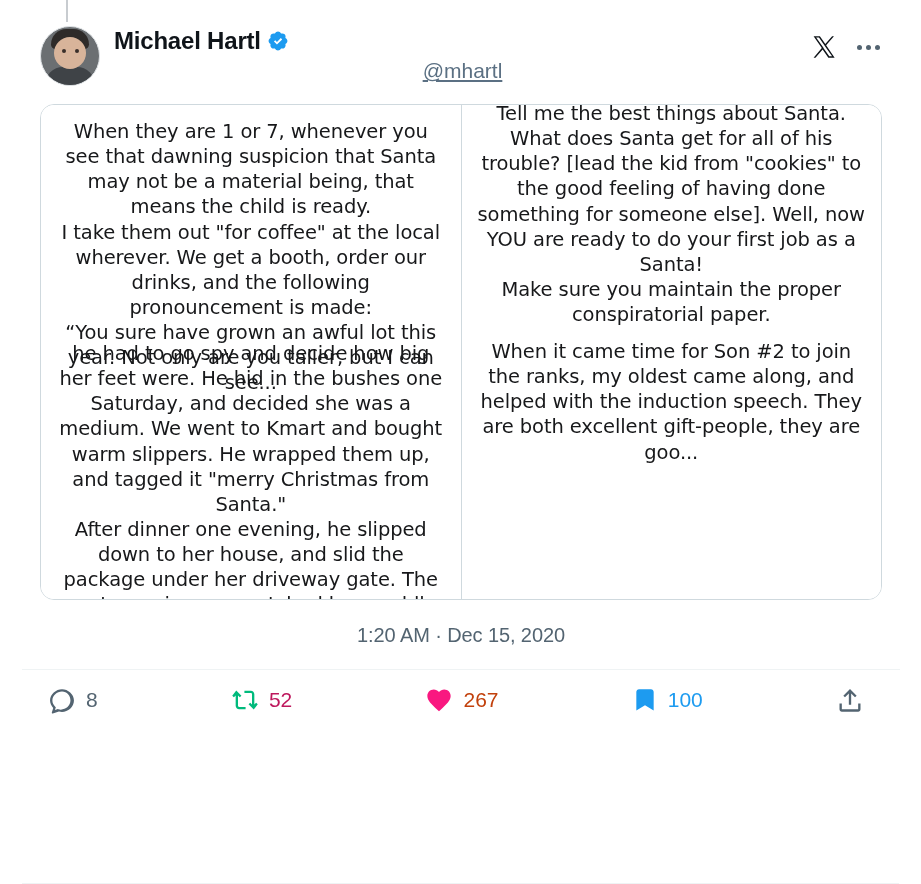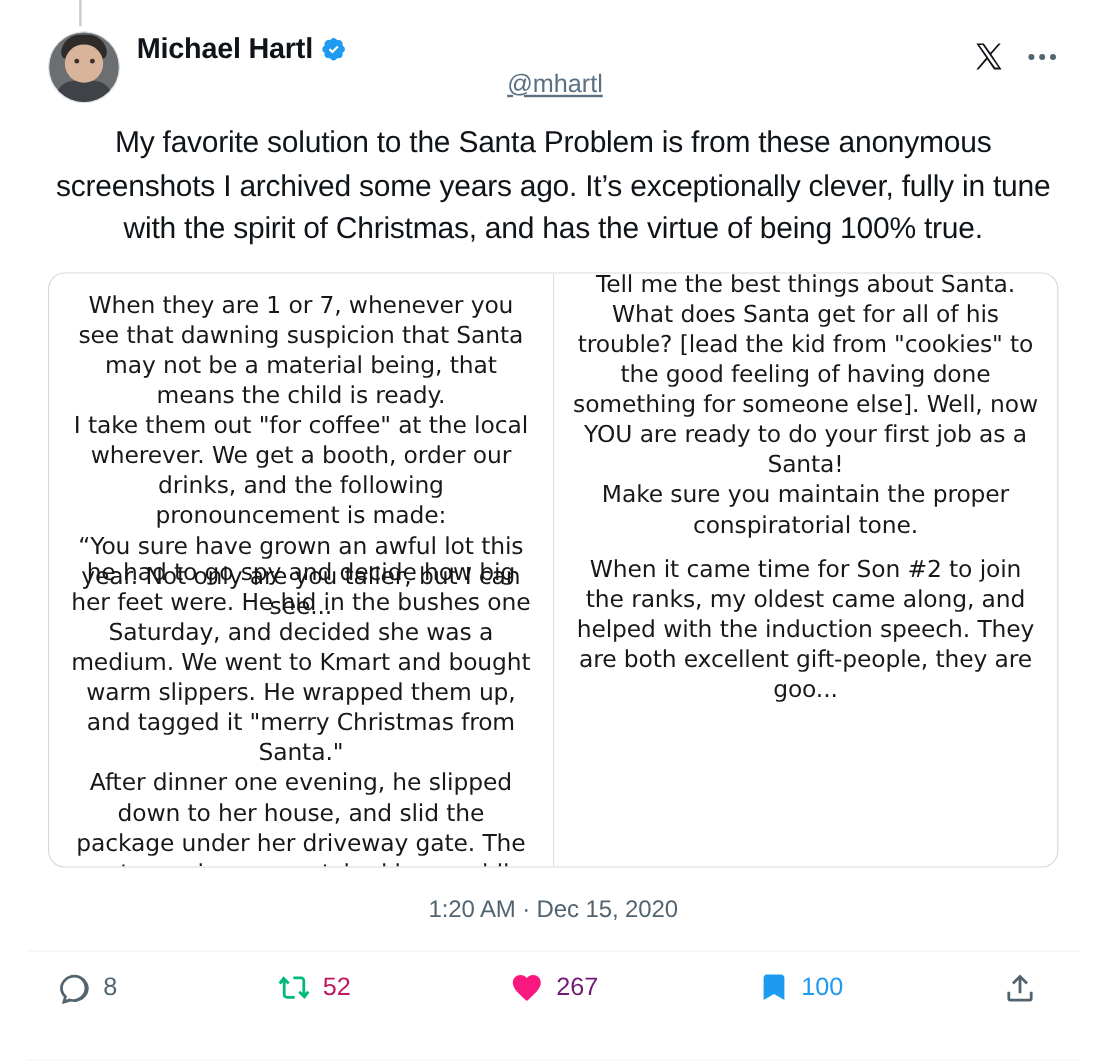--- a/index.html
+++ b/index.html
@@ -199,21 +199,21 @@
     align-items: center;
     gap: 10px;
     cursor: pointer;
   }
   .action .count {
     font-size: 21px;
     color: #536471;
   }
   .action.reply .count { color: #536471; }
   .action.retweet .count { color: #be185d; }
-  .action.like .count { color: #701a75; }
+  .action.like .count { color: #c2410c; }
   .action.bookmark .count { color: #1d9bf0; }
   .icon { display: block; }
   .bottom-rule {
     position: absolute;
     left: 22px;
     right: 22px;
     bottom: 0;
     height: 1px;
     background: #eff3f4;
   }
@@ -252,40 +252,39 @@
           <path fill="#0f1419" d="M13.97 10.27L21.2 2h-1.71l-6.28 7.18L8.19 2H2.4l7.58 11.03L2.4 22h1.71l6.63-7.58L16.03 22h5.79l-7.85-11.73zm-2.35 2.68l-.77-1.1L4.73 3.3h2.63l4.93 7.05.77 1.1 6.41 9.17h-2.63l-5.22-7.47z"></path>
         </svg>
         <div class="more-dots">
           <span></span>
           <span></span>
           <span></span>
         </div>
       </div>
     </div>
 
-    <div class="tweet-text">My favorite solution to the Santa Problem is from these anonymous screenshots I archived some years ago. It’s exceptionally clever, fully in tune with the spirit of Christmas, and has the virtue of being 100% true.</div>
 
     <div class="media">
 
       <div class="media-col left">
         <div class="shot" id="shotL1">
           <p>When they are 1 or 7, whenever you see that dawning suspicion that Santa may not be a material being, that means the child is ready.</p>
           <p>I take them out "for coffee" at the local wherever. We get a booth, order our drinks, and the following pronouncement is made:</p>
           <p>“You sure have grown an awful lot this year. Not only are you taller, but I can see...</p>
         </div>
         <div class="shot" id="shotL2">
           <p>he had to go spy and decide how big her feet were. He hid in the bushes one Saturday, and decided she was a medium. We went to Kmart and bought warm slippers. He wrapped them up, and tagged it "merry Christmas from Santa."</p>
           <p>After dinner one evening, he slipped down to her house, and slid the package under her driveway gate. The next morning, we watched her waddle out to get the paper...</p>
         </div>
       </div>
 
       <div class="media-col right">
         <div class="shot" id="shotR1">
           <p>Tell me the best things about Santa. What does Santa get for all of his trouble? [lead the kid from "cookies" to the good feeling of having done something for someone else]. Well, now YOU are ready to do your first job as a Santa!</p>
-          <p>Make sure you maintain the proper conspiratorial tone.</p>
+          <p>Make sure you maintain the proper conspiratorial paper.</p>
         </div>
         <div class="shot" id="shotR2">
           <div class="gap"></div>
           <p>When it came time for Son #2 to join the ranks, my oldest came along, and helped with the induction speech. They are both excellent gift-people, they are goo...</p>
         </div>
       </div>
 
     </div>
 
     <div class="timestamp">1:20 AM · Dec 15, 2020</div>

